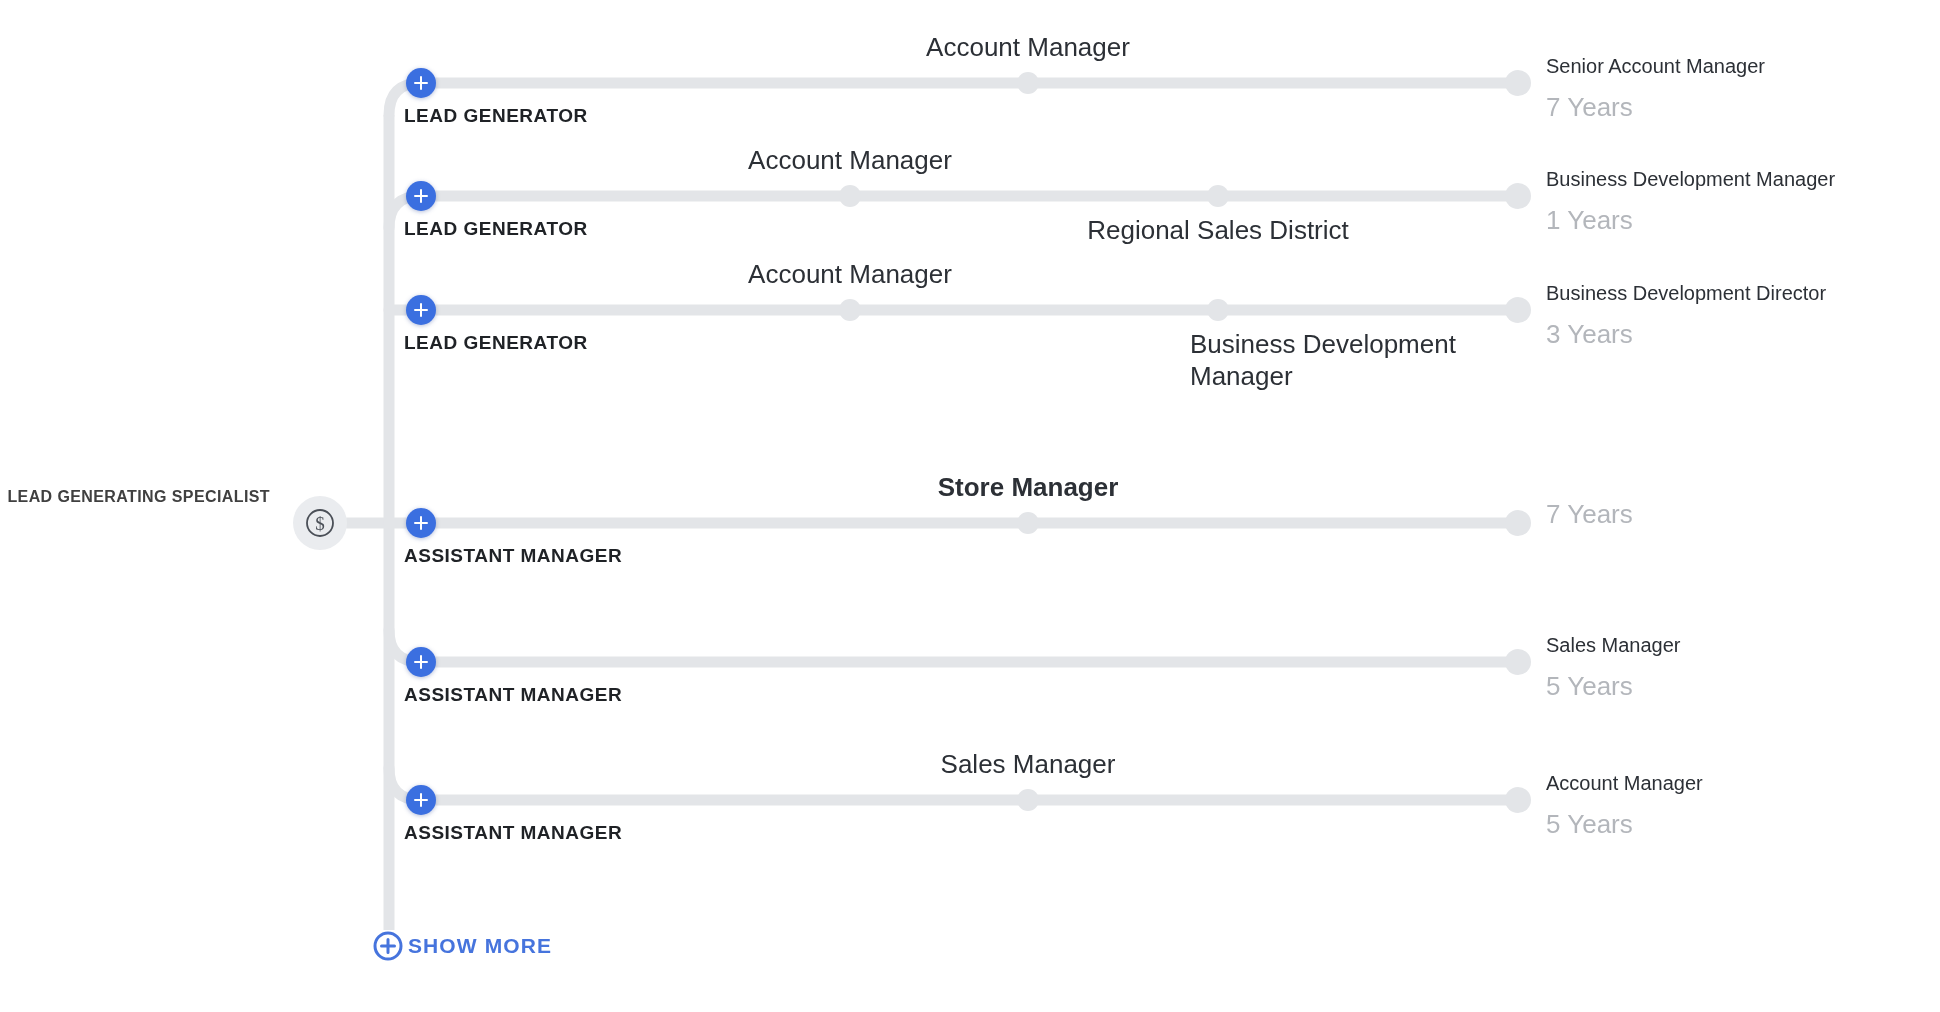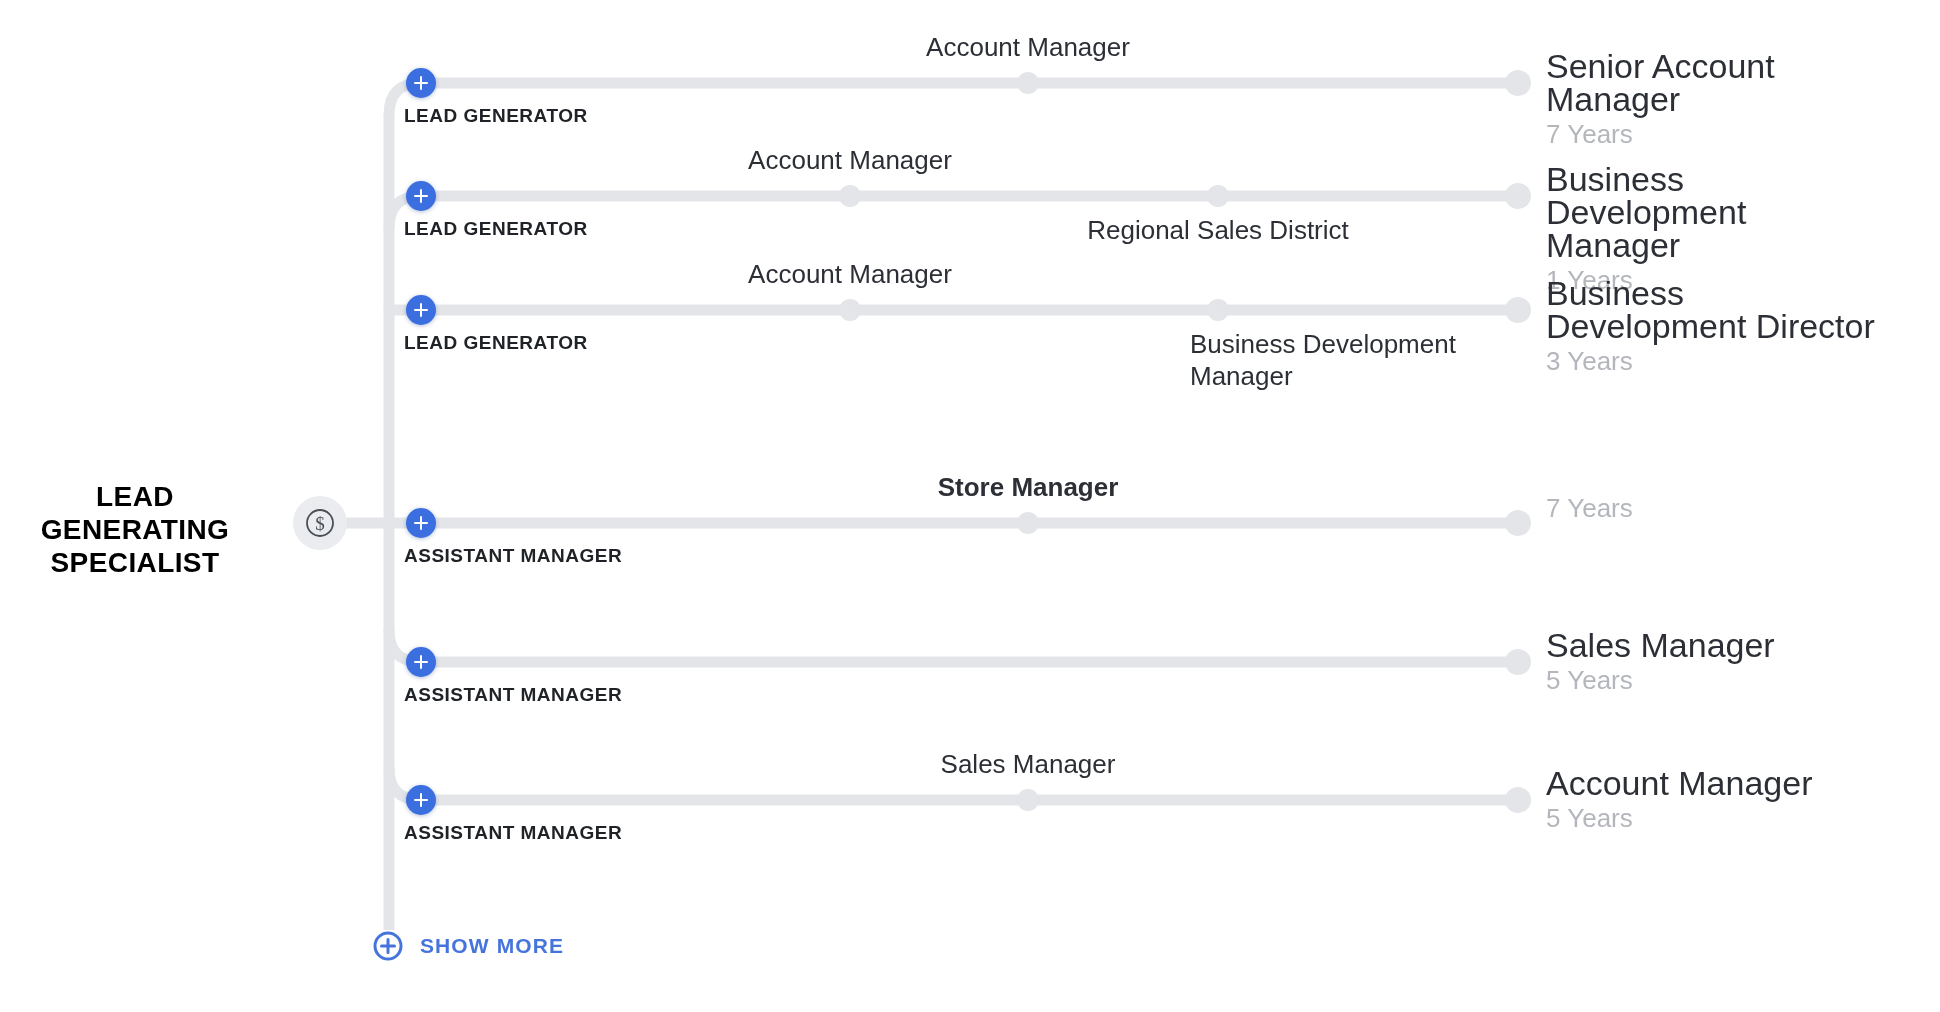--- a/index.html
+++ b/index.html
@@ -23,27 +23,27 @@
     width: 1940px;
     height: 1012px;
   }
 
   
   .root-label {
     position: absolute;
     left: 0px;
     top: 480px;
     width: 270px;
-    text-align: center;
+    text-align: right;
     font-family: "Liberation Sans", sans-serif;
     font-weight: 700;
-    font-size: 28px;
+    font-size: 16px;
     letter-spacing: 0.4px;
     line-height: 33px;
-    color: #000000;
+    color: #404040;
     text-transform: uppercase;
   }
   .root-node {
     position: absolute;
     left: 293px;
     top: 496px;
     width: 54px;
     height: 54px;
     border-radius: 50%;
     background: #eaecef;
@@ -143,42 +143,42 @@
   .mid-label.below { transform: translate(-50%, 0); }
   .mid-label.below-left { white-space: normal; width: 330px; }
 
   .end-block {
     position: absolute;
     z-index: 5;
   }
   .end-title {
     font-family: "Liberation Sans", sans-serif;
     font-weight: 400;
-    font-size: 34px;
+    font-size: 20px;
     line-height: 33px;
     color: #2c3036;
     width: 330px;
   }
   .end-years {
     font-family: "Liberation Sans", sans-serif;
     font-weight: 400;
     font-size: 26px;
     line-height: 32px;
     color: #b3b6bb;
-    margin-top: 2px;
+    margin-top: 8px;
   }
 
   
   .show-more {
     position: absolute;
     left: 372px;
     top: 930px;
     display: flex;
     align-items: center;
-    gap: 16px;
+    gap: 4px;
     cursor: pointer;
   }
   .show-more-icon {
     width: 32px;
     height: 32px;
     flex: 0 0 32px;
   }
   .show-more-label {
     font-family: "Liberation Sans", sans-serif;
     font-weight: 700;

